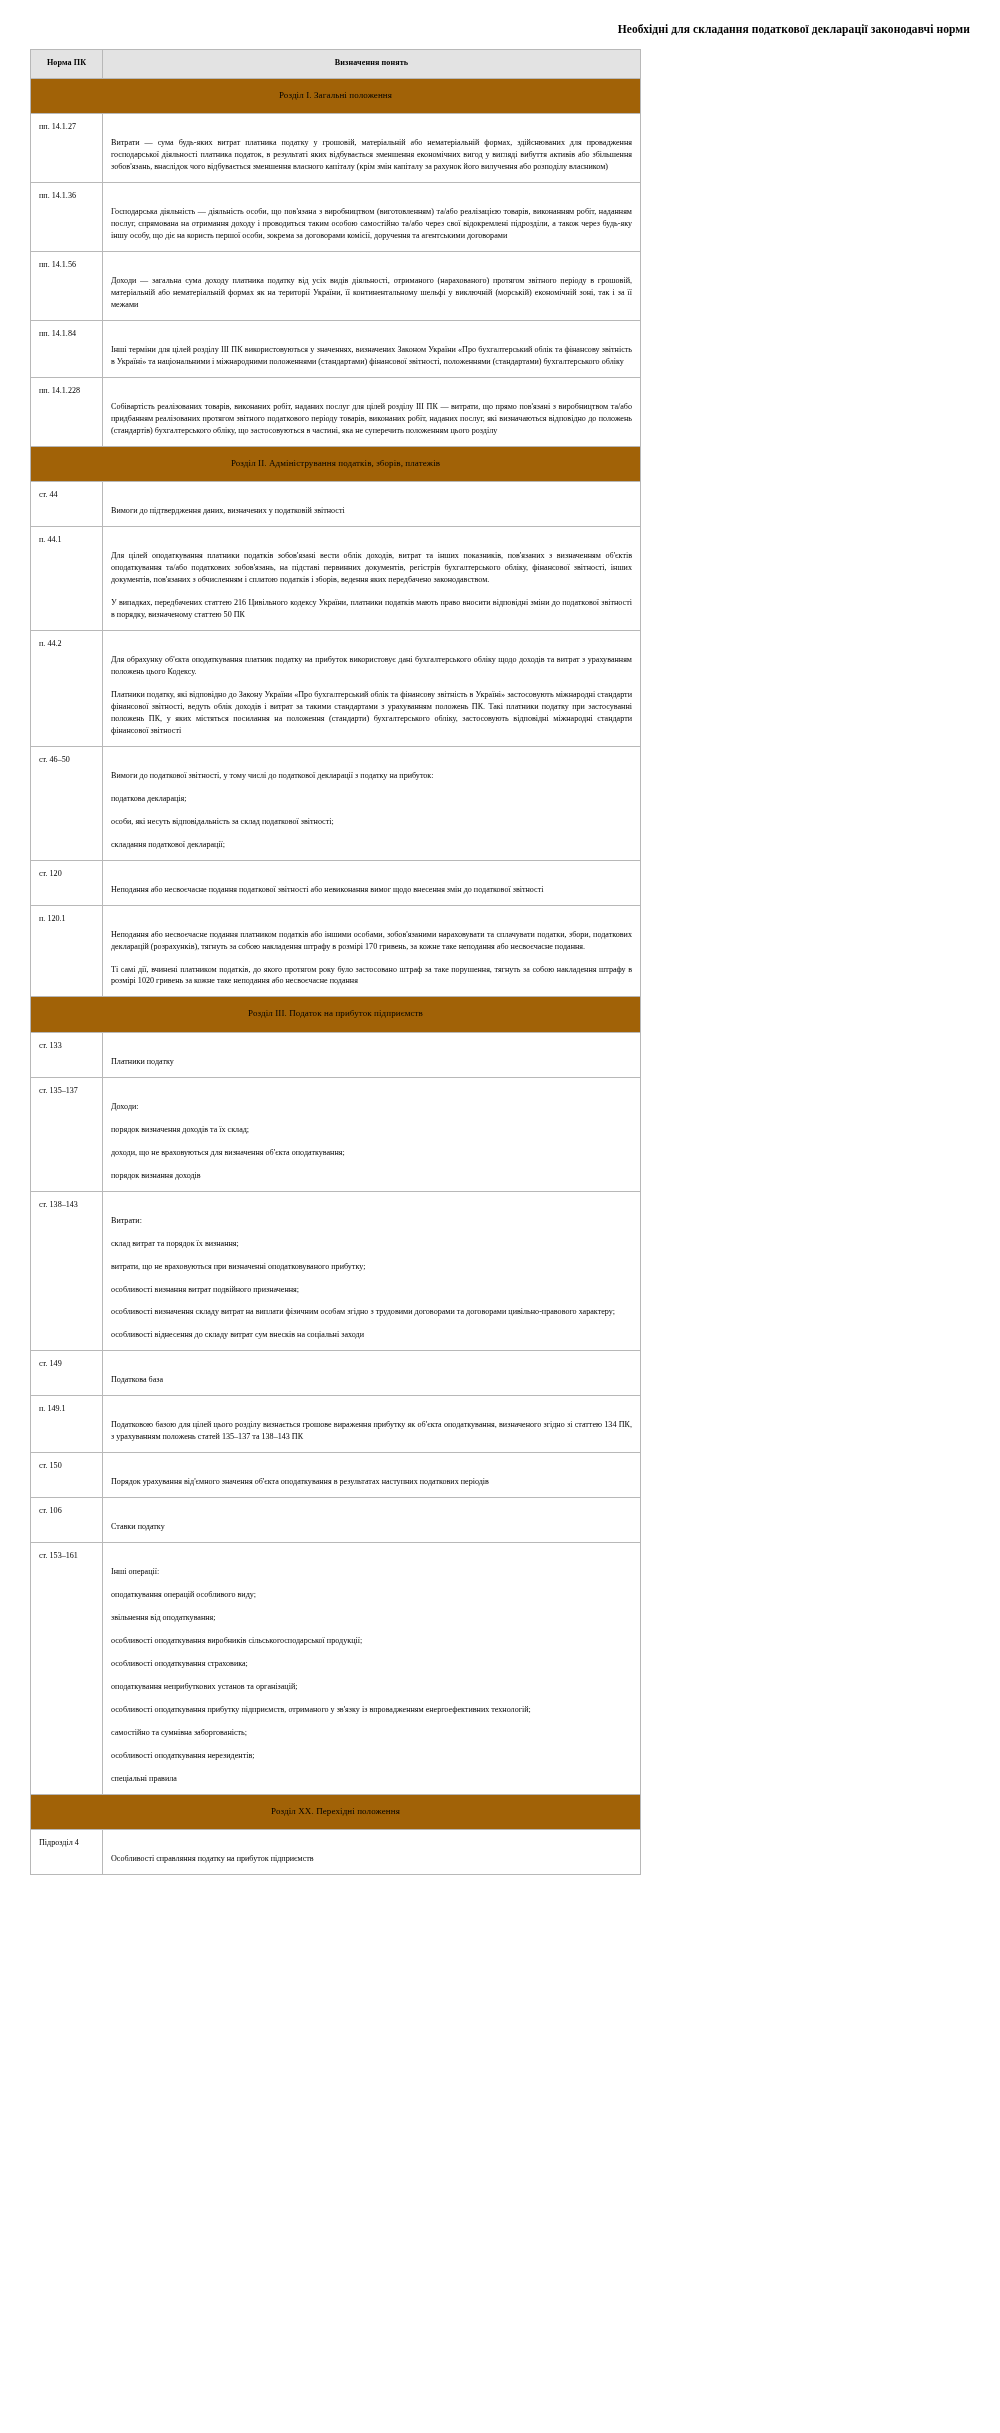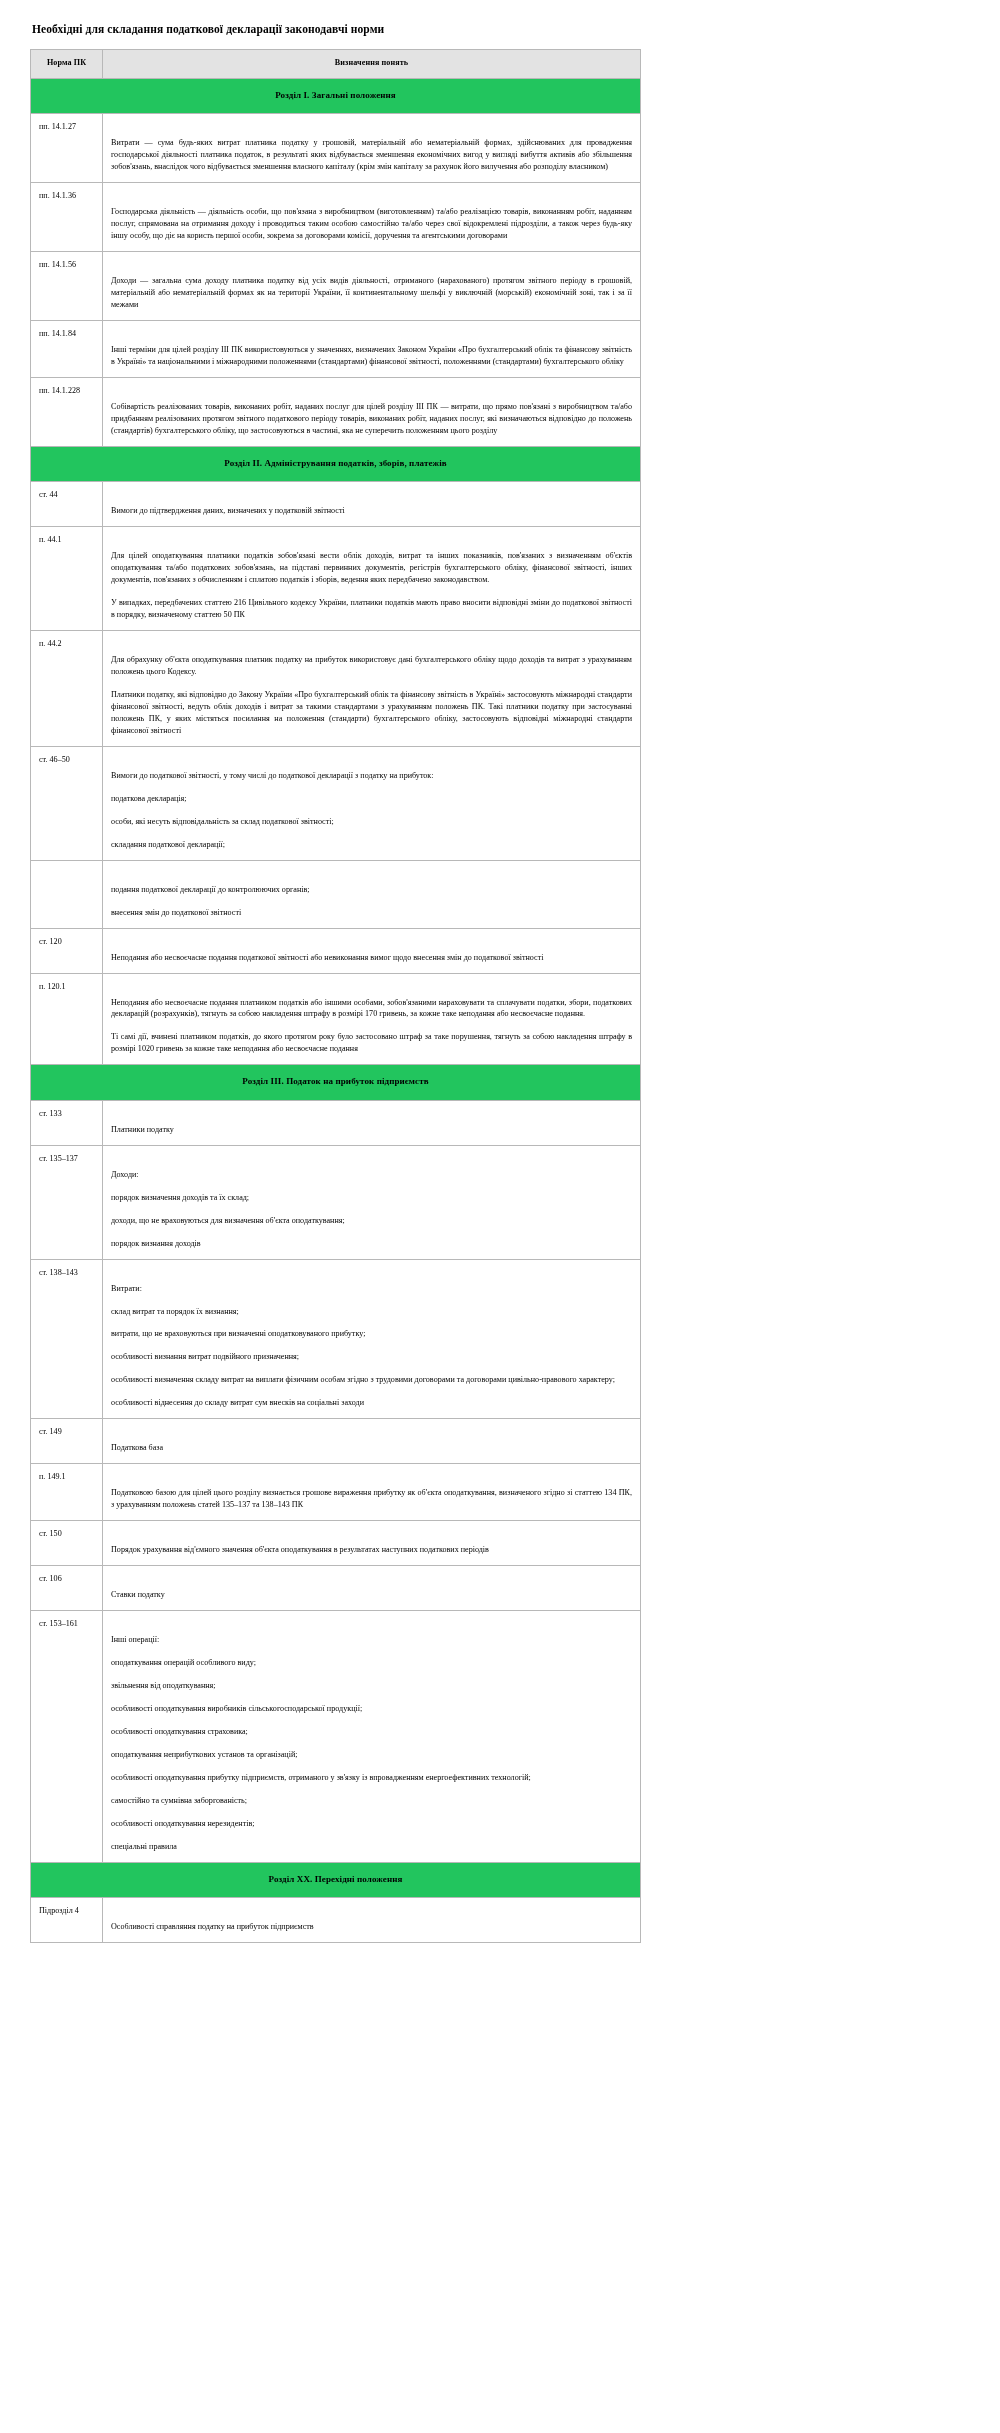--- a/index.html
+++ b/index.html
@@ -17,20 +17,21 @@
     width: 1000px;
     box-sizing: border-box;
     padding: 18px 30px 30px 30px;
   }
   .doc-title {
     font-size: 11.5px;
     font-weight: bold;
     line-height: 1.3;
     margin: 4px 0 12px 2px;
     letter-spacing: 0.1px;
+    text-align: right;
   }
   table.norms {
     border-collapse: collapse;
     width: 610px;
     table-layout: fixed;
   }
   table.norms td,
   table.norms th {
     border: 1px solid #b8b8b8;
     vertical-align: top;
@@ -44,23 +45,23 @@
   thead th {
     background: #e3e3e3;
     font-weight: bold;
     text-align: center;
     font-size: 9.2px;
     padding-top: 8px;
     padding-bottom: 9px;
     letter-spacing: 0.1px;
   }
   tr.section-row td {
-    background: #22c55e;
+    background: #a16207;
     text-align: center;
-    font-weight: bold;
+    font-weight: normal;
     font-size: 9px;
     padding-top: 10px;
     padding-bottom: 11px;
     letter-spacing: 0.1px;
     margin-top: 15px;
   }
   td.norm-cell {
     white-space: nowrap;
     font-size: 8.1px;
   }
@@ -151,27 +152,20 @@
         <tr>
           <td class="norm-cell">ст. 46–50</td>
           <td class="def-cell">
             <p>Вимоги до податкової звітності, у тому числі до податкової декларації з податку на прибуток:</p>
             <p>податкова декларація;</p>
             <p>особи, які несуть відповідальність за склад податкової звітності;</p>
             <p>складання податкової декларації;</p>
           </td>
         </tr>
         <tr>
-          <td class="norm-cell"></td>
-          <td class="def-cell">
-            <p>подання податкової декларації до контролюючих органів;</p>
-            <p>внесення змін до податкової звітності</p>
-          </td>
-        </tr>
-        <tr>
           <td class="norm-cell">ст. 120</td>
           <td class="def-cell">
             <p>Неподання або несвоєчасне подання податкової звітності або невиконання вимог щодо внесення змін до податкової звітності</p>
           </td>
         </tr>
         <tr>
           <td class="norm-cell">п. 120.1</td>
           <td class="def-cell">
             <p>Неподання або несвоєчасне подання платником податків або іншими особами, зобов'язаними нараховувати та сплачувати податки, збори, податкових декларацій (розрахунків), тягнуть за собою накладення штрафу в розмірі 170 гривень, за кожне таке неподання або несвоєчасне подання.</p>
             <p>Ті самі дії, вчинені платником податків, до якого протягом року було застосовано штраф за таке порушення, тягнуть за собою накладення штрафу в розмірі 1020 гривень за кожне таке неподання або несвоєчасне подання</p>

